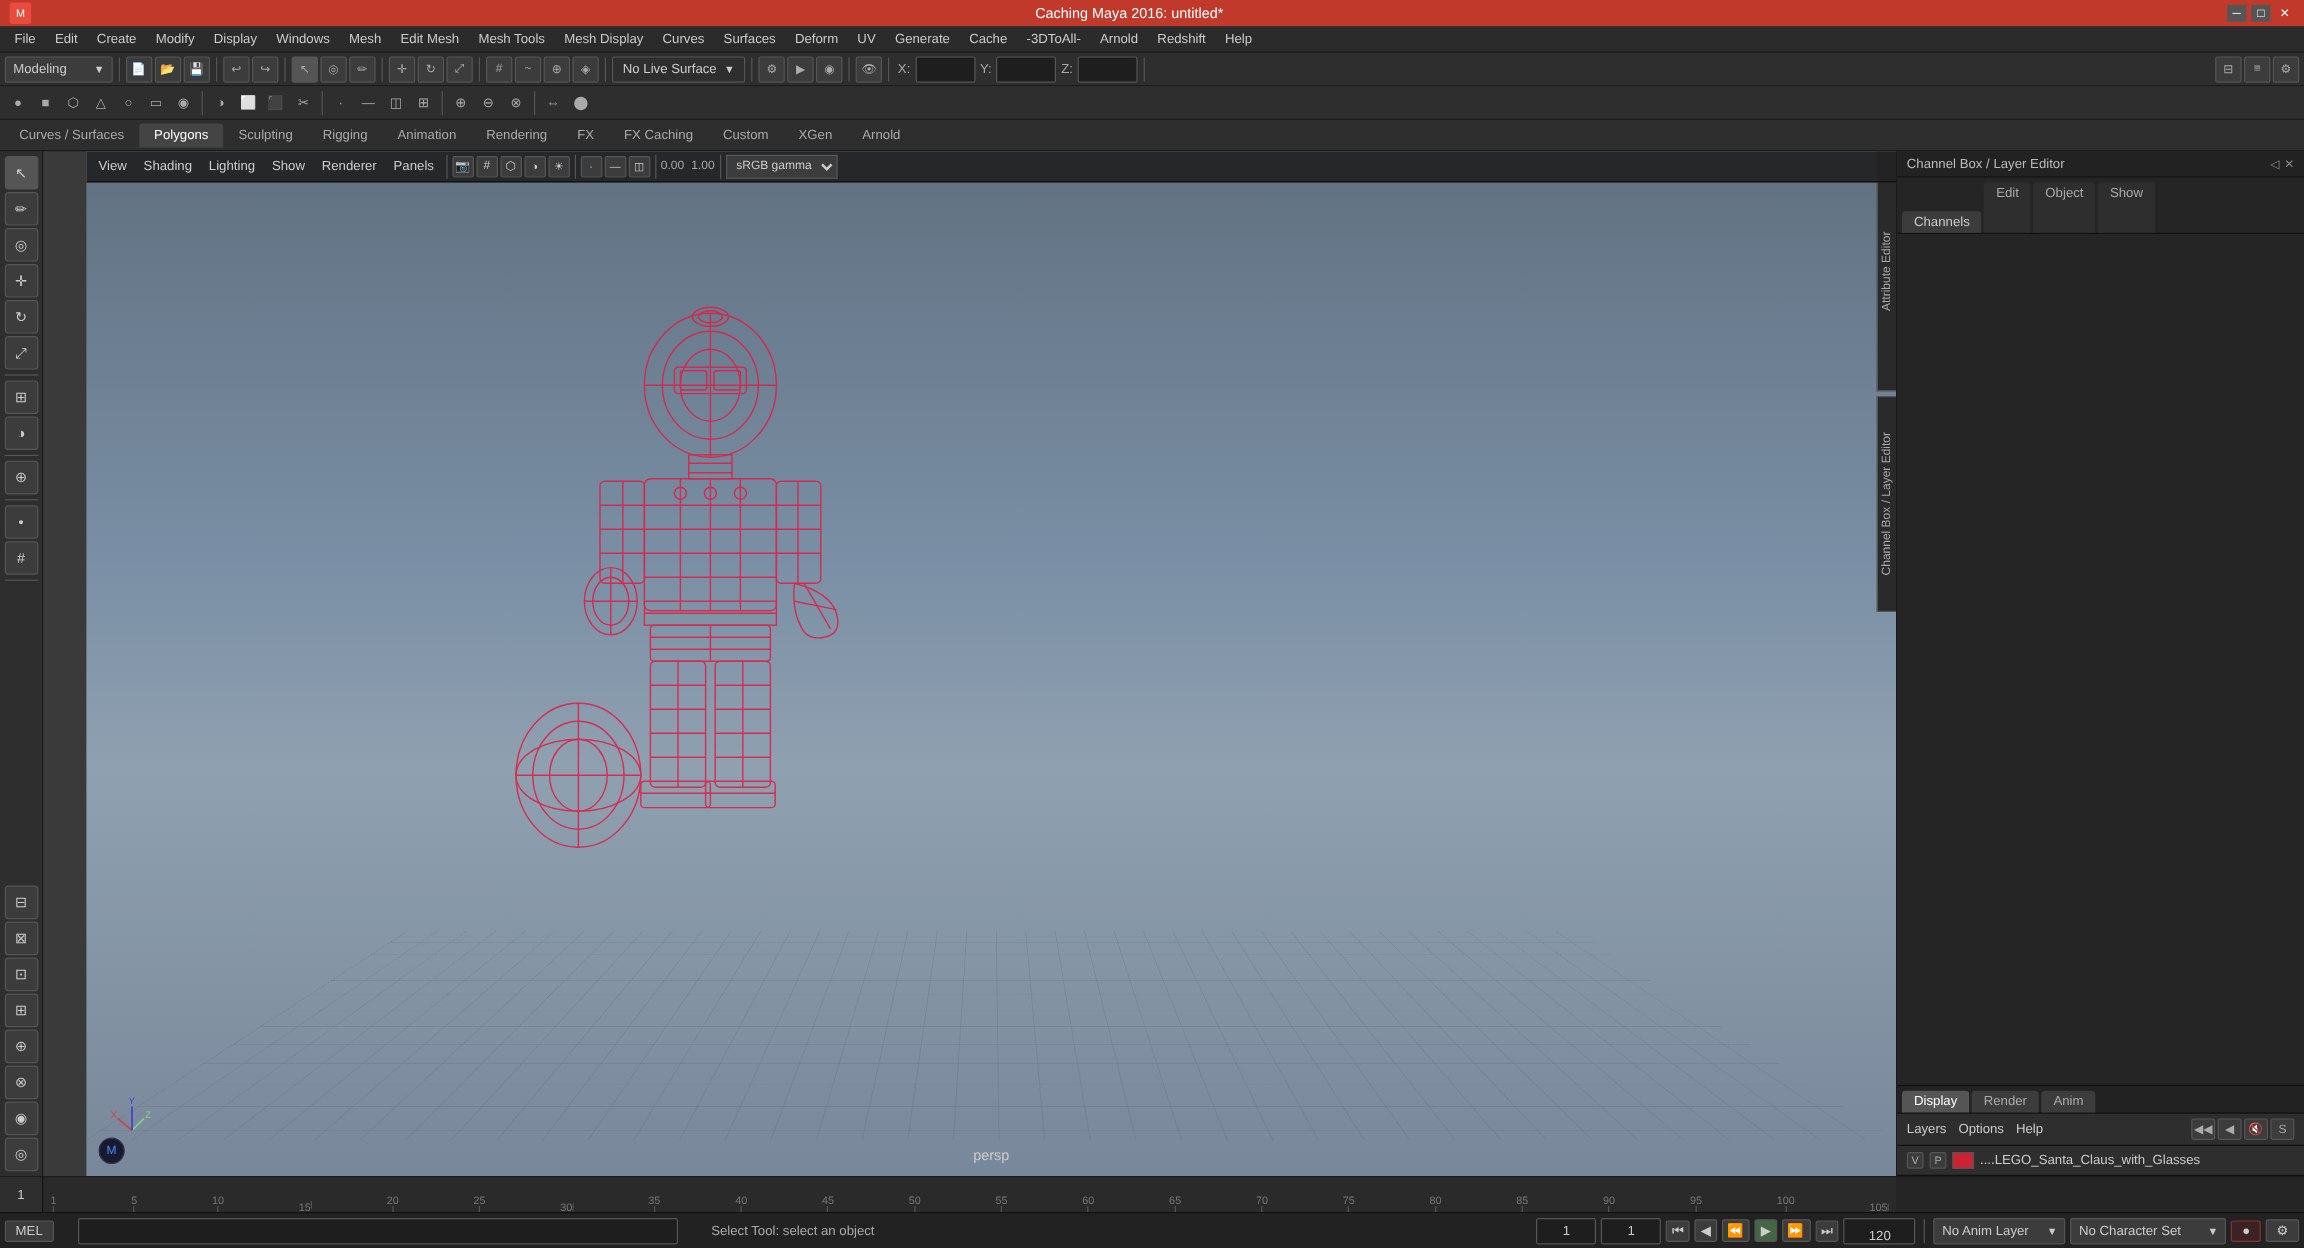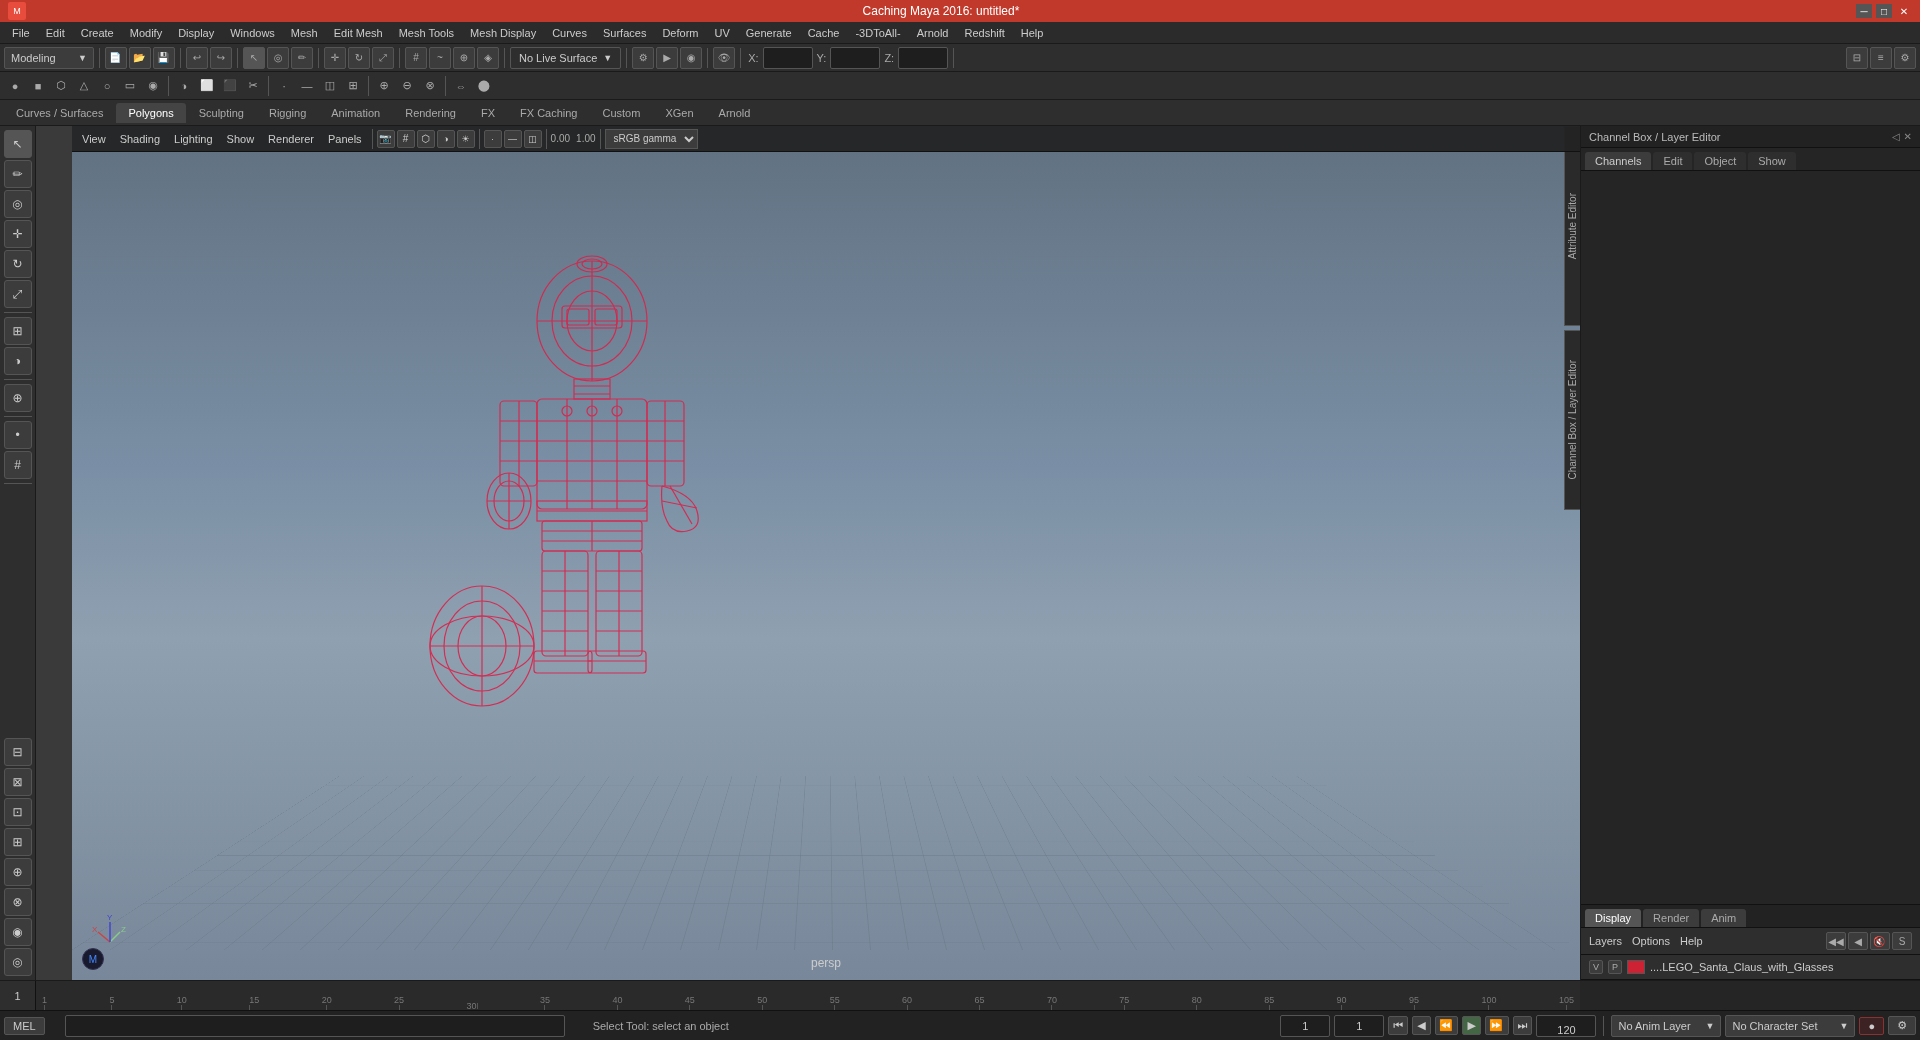--- a/index.html
+++ b/index.html
@@ -395,21 +395,21 @@
 
     <div style="height:22px;background:#222;display:flex;align-items:center;justify-content:space-between;padding:0 8px;border-bottom:1px solid #111;">
       <span style="font-size:11px;color:#bbb;">Channel Box / Layer Editor</span>
       <div style="display:flex;gap:4px;">
         <span style="cursor:pointer;color:#888;font-size:10px;">◁</span>
         <span style="cursor:pointer;color:#888;font-size:10px;">✕</span>
       </div>
     </div>
 
     <div style="display:flex;padding:4px 4px 0;background:#252525;border-bottom:1px solid #111;gap:2px;">
-      <span style="padding:3px 10px;background:#3c3c3c;color:#ccc;font-size:11px;cursor:pointer;border-radius:3px 3px 0 0;">Channels</span>
+      <span style="padding:3px 10px;background:#3c3c3c;color:#ccc;font-size:11px;cursor:pointer;border-radius:3px 3px 0 0;margin-top:24px;">Channels</span>
       <span style="padding:3px 10px;background:#2e2e2e;color:#aaa;font-size:11px;cursor:pointer;border-radius:3px 3px 0 0;">Edit</span>
       <span style="padding:3px 10px;background:#2e2e2e;color:#aaa;font-size:11px;cursor:pointer;border-radius:3px 3px 0 0;">Object</span>
       <span style="padding:3px 10px;background:#2e2e2e;color:#aaa;font-size:11px;cursor:pointer;border-radius:3px 3px 0 0;">Show</span>
     </div>
 
     <div style="flex:1;background:#252525;"></div>
 
     <div style="height:1px;background:#111;"></div>
 
     <div style="background:#2e2e2e;">
@@ -466,21 +466,21 @@
               <div style="width:1px;height:6px;background:#555;"></div>
             </div>
           <div style="display:flex;flex-direction:column;align-items:center;">
               <span style="font-size:9px;color:#777;">5</span>
               <div style="width:1px;height:6px;background:#555;"></div>
             </div>
           <div style="display:flex;flex-direction:column;align-items:center;">
               <span style="font-size:9px;color:#777;">10</span>
               <div style="width:1px;height:6px;background:#555;"></div>
             </div>
-          <div style="display:flex;flex-direction:column;align-items:flex-start;">
+          <div style="display:flex;flex-direction:row;align-items:flex-start;">
               <span style="font-size:9px;color:#777;">15</span>
               <div style="width:1px;height:6px;background:#555;"></div>
             </div>
           <div style="display:flex;flex-direction:column;align-items:center;">
               <span style="font-size:9px;color:#777;">20</span>
               <div style="width:1px;height:6px;background:#555;"></div>
             </div>
           <div style="display:flex;flex-direction:column;align-items:center;">
               <span style="font-size:9px;color:#777;">25</span>
               <div style="width:1px;height:6px;background:#555;"></div>
@@ -538,21 +538,21 @@
               <div style="width:1px;height:6px;background:#555;"></div>
             </div>
           <div style="display:flex;flex-direction:column;align-items:center;">
               <span style="font-size:9px;color:#777;">95</span>
               <div style="width:1px;height:6px;background:#555;"></div>
             </div>
           <div style="display:flex;flex-direction:column;align-items:center;">
               <span style="font-size:9px;color:#777;">100</span>
               <div style="width:1px;height:6px;background:#555;"></div>
             </div>
-          <div style="display:flex;flex-direction:column;align-items:center;">
+          <div style="display:flex;flex-direction:row;align-items:center;">
               <span style="font-size:9px;color:#777;">105</span>
               <div style="width:1px;height:6px;background:#555;"></div>
             </div>
         </div>
       </div>
     </div>
   </div>
 
   <div id="status-bar" style="position:absolute;bottom:0;left:0;right:0;height:30px;background:#222;border-top:1px solid #111;display:flex;align-items:center;padding:0 4px;gap:20px;">
 

